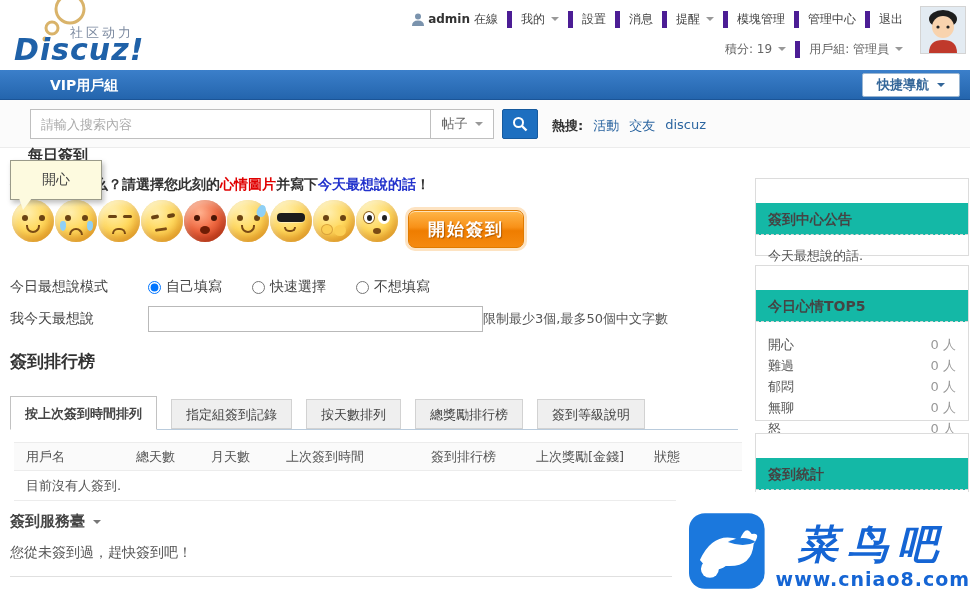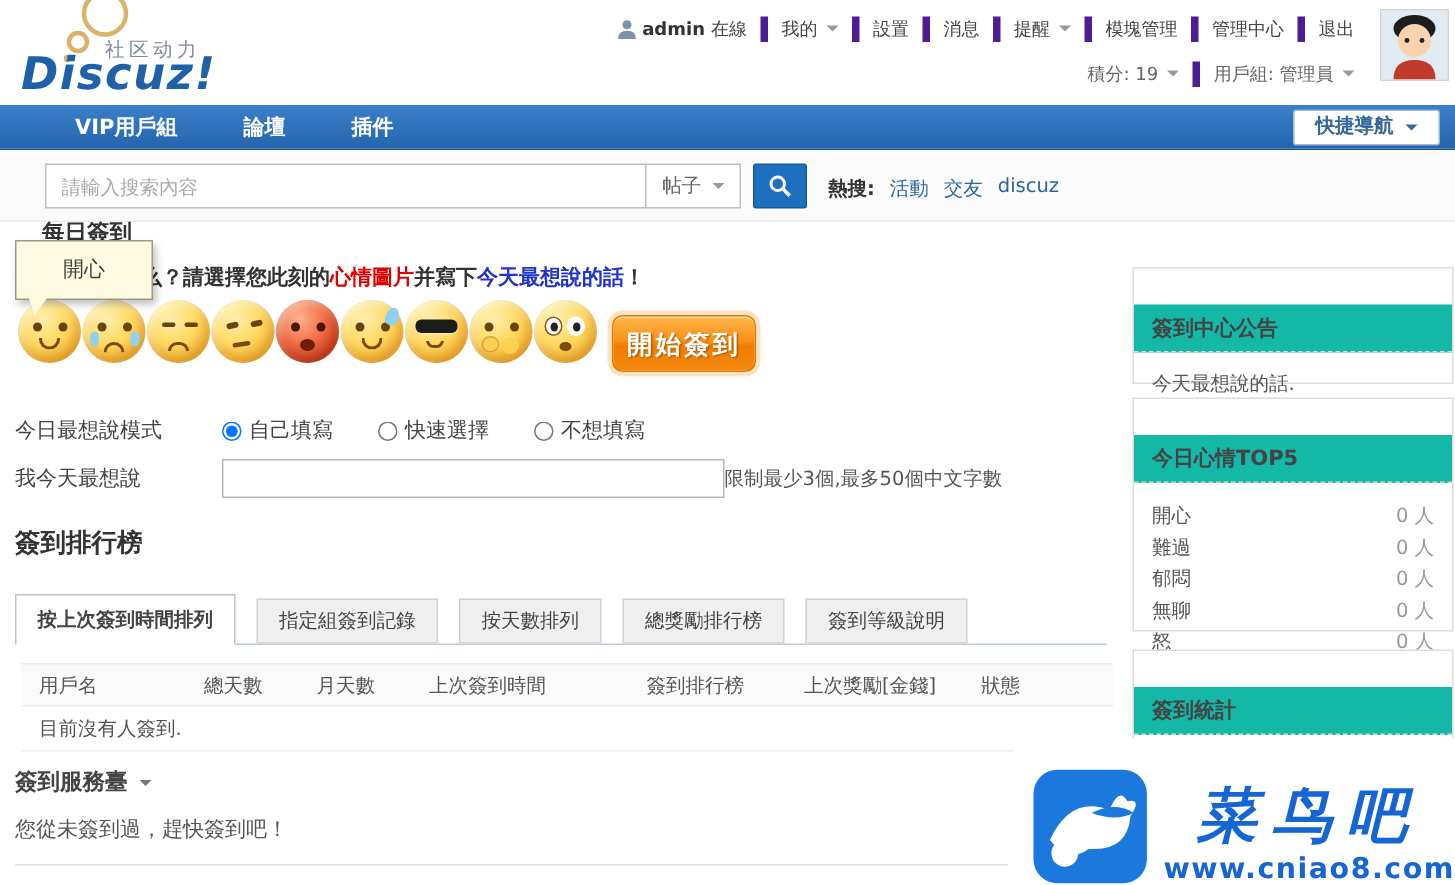--- a/index.html
+++ b/index.html
@@ -21,21 +21,21 @@
   .ub-item { padding:0 9px; border-left:5px solid #4c1d95; cursor:pointer; white-space:nowrap; display:flex; align-items:center; gap:4px;}
   .ub-item:first-child { border-left:none; }
   .ub-name { font-weight:bold; color:#333; }
   .caret { display:inline-block; width:0; height:0; border-left:4px solid transparent;
     border-right:4px solid transparent; border-top:4px solid #999; margin-left:2px; }
   .avatar { position:absolute; right:4px; top:6px; width:46px; height:48px; border:1px solid #d4d4d4; background:#e9eef3; }
 
   
   .navbar { position:absolute; left:0; top:70px; width:970px; height:30px;
     background:linear-gradient(#3b7fca,#2465ad); border-bottom:1px solid #1b5496; }
-  .nav-items { display:flex; height:100%; padding-left:28px; }
+  .nav-items { display:flex; height:100%; padding-left:28px;flex-direction:column; }
   .nav-item { color:#fff; font-weight:bold; font-size:14px; padding:0 22px; line-height:30px; cursor:pointer; }
   .quicknav { position:absolute; right:10px; top:3px; height:24px; background:#fff; border:1px solid #9ab6d2;
     border-radius:2px; color:#336699; font-weight:bold; font-size:13px; line-height:22px; padding:0 14px;
     cursor:pointer; display:flex; align-items:center; gap:6px;}
   .quicknav .caret { border-top-color:#336699; }
 
   
   .searchbar { position:absolute; left:0; top:100px; width:970px; height:48px; background:#fbfbfb;
     border-bottom:1px solid #ececec; }
   .search-input { position:absolute; left:30px; top:9px; width:400px; height:30px; border:1px solid #bfbfbf;
@@ -83,21 +83,21 @@
   .e7 .extra { top:13px; left:7px; width:28px; height:9px; background:#1c1c1c; border-radius:4px;
     box-shadow:0 1px 0 rgba(255,255,255,.4); }
   .e7 .mouth { top:27px; width:12px; height:5px; }
   .e8 .extra { top:24px; left:8px; width:12px; height:11px; background:#fccf55; border:1px solid #d9a23c;
     border-radius:50%; box-shadow:13px 1px 0 #fccf55; }
   .e9 .eyes { top:11px; left:7px; width:12px; height:13px; background:#fff; border:1px solid #8a5c18;
     border-radius:50%; box-shadow:15px 0 0 #fff; }
   .e9 .extra { top:15px; left:11px; width:5px; height:6px; background:#222; border-radius:50%; box-shadow:15px 0 0 #222; }
   .e9 .mouth { top:28px; left:17px; width:8px; height:6px; border:none; background:#7a4a14; border-radius:50%; }
 
-  .start-btn { position:absolute; left:408px; top:210px; width:96px; height:38px; border:1px solid #e07b00;
+  .start-btn { position:absolute; left:408px; top:210px; width:116px; height:38px; border:1px solid #e07b00;
     border-radius:7px; background:linear-gradient(#ffb649,#f89118 45%,#ef7d00 55%,#f58a10);
     box-shadow:0 0 0 3px #fde3c2, inset 0 1px 0 rgba(255,255,255,.6);
     color:#fff; font-size:17px; font-weight:bold; letter-spacing:2px; cursor:pointer;
     text-shadow:1px 1px 1px rgba(160,80,0,.8); }
 
   .form-row { position:absolute; left:10px; display:flex; align-items:center; font-size:14px; color:#444; }
   .row-mode { top:278px; }
   .row-say { top:306px; }
   .form-label { width:138px; }
   .radio-opt { display:flex; align-items:center; gap:5px; margin-right:30px; cursor:pointer; }

